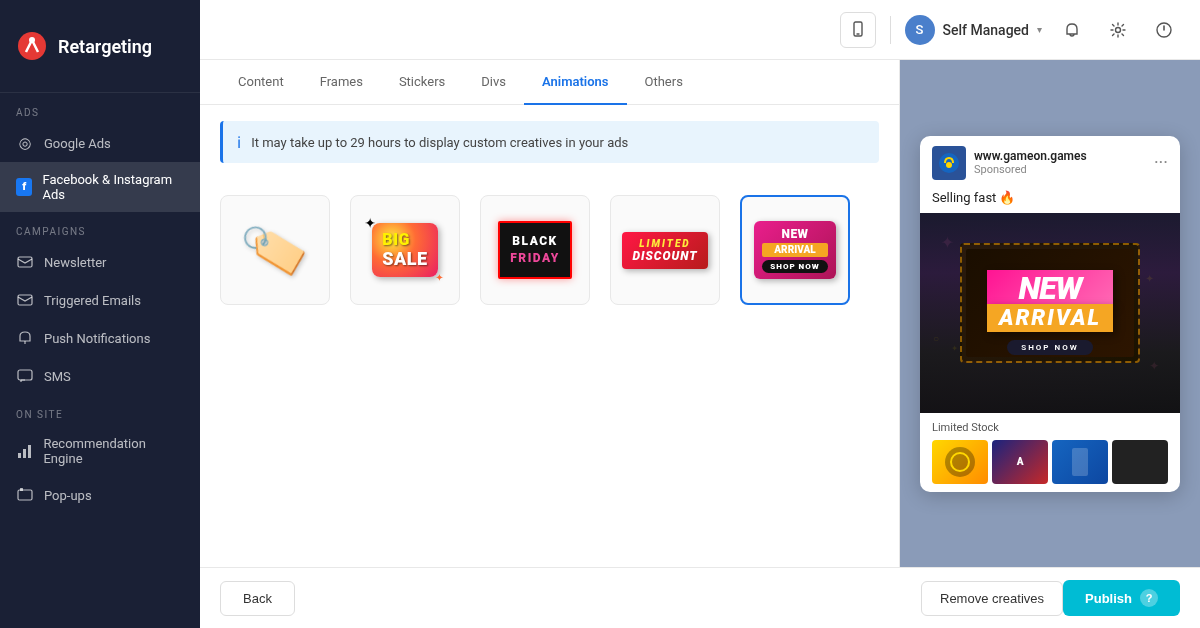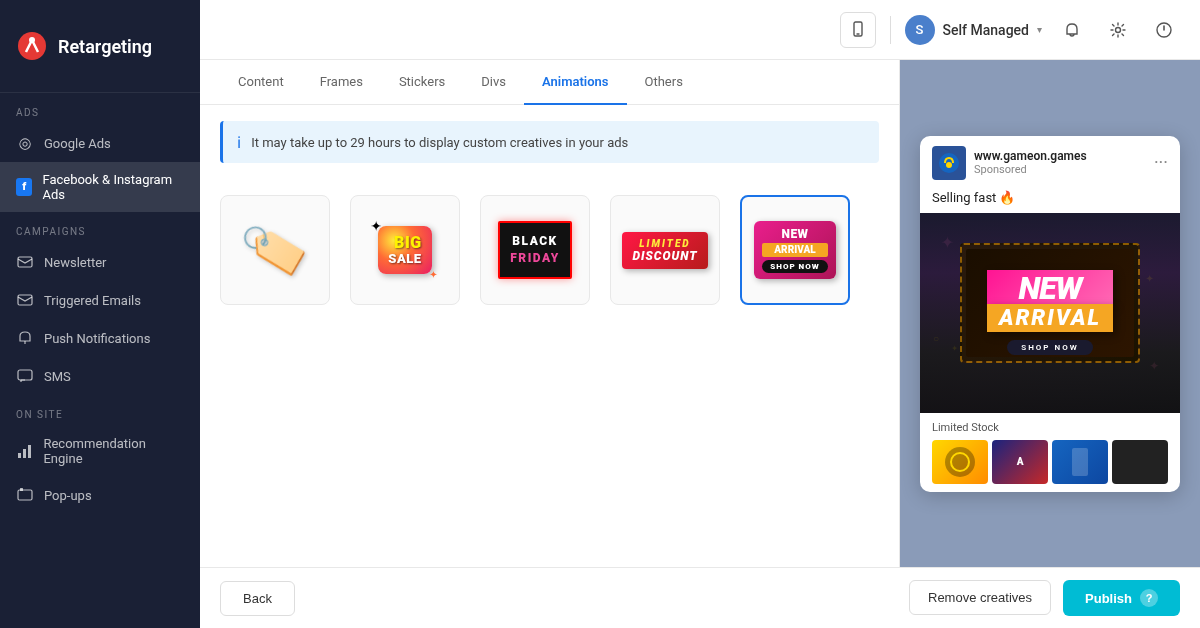--- a/index.html
+++ b/index.html
@@ -322,22 +322,21 @@
       border: 1px solid #ddd;
       border-radius: 6px;
       padding: 9px 22px;
       font-size: 13px;
       color: #333;
       cursor: pointer;
       font-weight: 500;
     }
     .bottom-right {
       display: flex;
-      gap: 12px;
-      align-items: flex-start;
+      align-items: center;
     }
     .btn-remove {
       background: #fff;
       border: 1px solid #ddd;
       border-radius: 6px;
       padding: 9px 18px;
       font-size: 13px;
       color: #333;
       cursor: pointer;
       font-weight: 500;
@@ -524,23 +523,23 @@
       </div>
 
       <div class="stickers-grid">
 
         <div class="sticker-item">
           <span style="font-size:52px; transform: rotate(-15deg); display:block; filter: drop-shadow(1px 2px 2px rgba(0,0,0,0.2));">🏷️</span>
         </div>
 
         <div class="sticker-item">
           <div style="background: radial-gradient(circle at 30% 30%, #ffeb3b 0%, #ff6b35 40%, #e91e63 100%); border-radius: 8px; padding: 8px 10px; position:relative; box-shadow: 2px 2px 6px rgba(0,0,0,0.3);">
-            <div style="color:#fff; font-size:11px; font-weight:900; text-shadow:1px 1px 2px rgba(0,0,0,0.5); text-align:right; line-height:1.1; text-transform:uppercase; letter-spacing:0.5px;">
+            <div style="color:#fff; font-size:11px; font-weight:900; text-shadow:1px 1px 2px rgba(0,0,0,0.5); text-align:left; line-height:1.1; text-transform:uppercase; letter-spacing:0.5px;">
               <div style="font-size:16px; color:#fff200;">BIG</div>
-              <div style="font-size:13px;">SALE</div>
+              <div style="font-size:18px;">SALE</div>
             </div>
             <div style="position:absolute; top:-8px; left:-8px; font-size:14px;">✦</div>
             <div style="position:absolute; bottom:-6px; right:-6px; font-size:10px; color:#ff6b35;">✦</div>
           </div>
         </div>
 
         <div class="sticker-item">
           <div style="background:#111; color:#fff; font-size:10px; font-weight:900; text-align:center; padding:10px; border:2px solid #ff0000; border-radius:2px; text-transform:uppercase; line-height:1.4; letter-spacing:1.5px; box-shadow: 0 0 8px rgba(255,0,0,0.4);">
             <div style="font-size:12px; color:#fff;">BLACK</div>
             <div style="font-size:12px; color:#ec4899;">FRIDAY</div>

